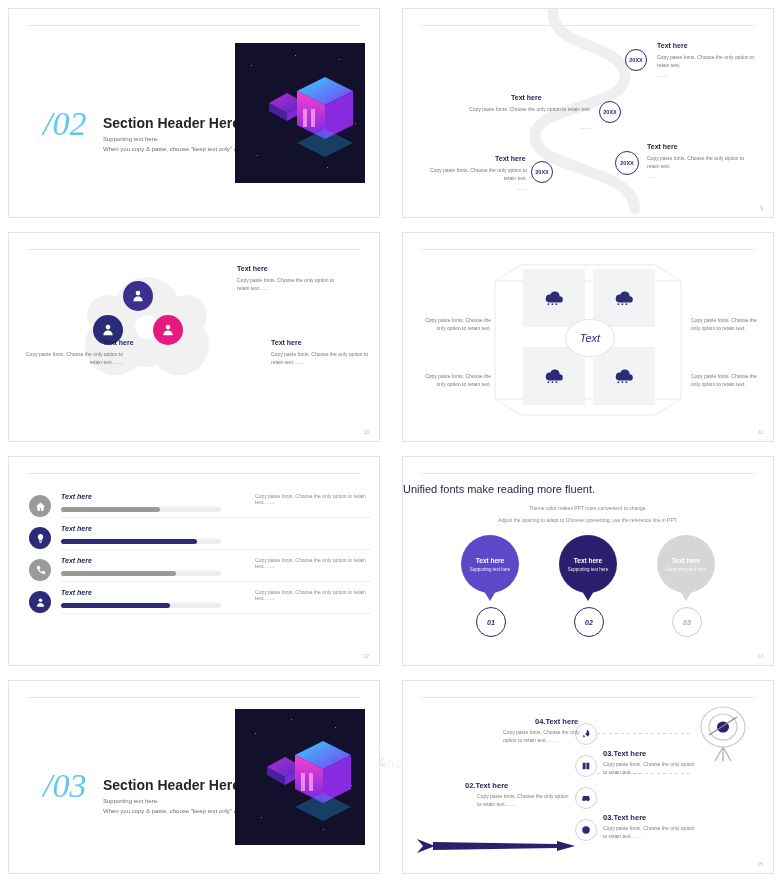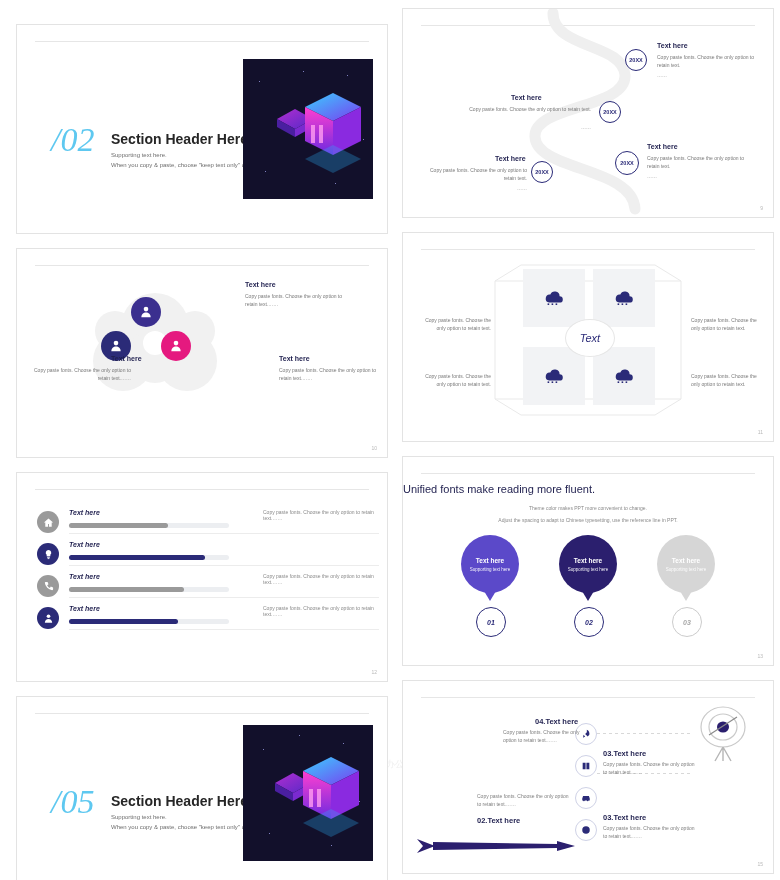--- a/index.html
+++ b/index.html
@@ -1,19 +1,19 @@
 <!DOCTYPE html>
 <html><head>
 <meta charset="utf-8">
 <style>
   html,body{margin:0;padding:0;}
   body{width:780px;height:880px;background:#ffffff;font-family:"Liberation Sans",sans-serif;color:#333;}
   .sheet{position:relative;width:780px;height:880px;overflow:hidden;}
   .slide{position:absolute;background:#fff;border:1px solid #e3e3e3;overflow:hidden;}
-  .col1{left:16px;width:370px;margin-top:16px;}
+  .col1{left:8px;width:370px;}
   .col2{left:402px;width:370px;}
   .r1{top:8px;height:208px;}
   .r2{top:232px;height:208px;}
   .r3{top:456px;height:208px;}
   .r4{top:680px;height:192px;}
 
   .wm{position:absolute;font-size:30px;color:#f0f0f0;font-weight:bold;letter-spacing:2px;pointer-events:none;}
   .wm2{position:absolute;font-size:9px;color:#efefef;pointer-events:none;}
 
   
@@ -322,21 +322,21 @@
       <span class="ps">Supporting text here</span>
     </div>
     <div class="pintail" style="left:277px;top:134px;border-top:10px solid #d6d6d6;"></div>
     <div class="numc" style="left:269px;top:150px;border-color:#cccccc;color:#a8a8a8;">03</div>
 
     <div class="pg">13</div>
   </div>
 
   <div class="slide col1 r4">
     <div class="sh-rule"></div>
-    <div class="sh-num" style="top:86px;">/05</div>
+    <div class="sh-num" style="top:86px;">/03</div>
     <div class="sh-title" style="top:96px;">Section Header Here</div>
     <div class="sh-sub1" style="top:117px;">Supporting text here.</div>
     <div class="sh-sub2" style="top:127px;">When you copy &amp; paste, choose "keep text only" option.</div>
     <div class="cube-box" style="top:28px;height:136px;">
       <div class="star" style="left:20px;top:24px;"></div><div class="star" style="left:100px;top:18px;"></div>
       <div class="star" style="left:56px;top:10px;"></div><div class="star" style="left:116px;top:76px;"></div>
       <div class="star" style="left:26px;top:108px;"></div><div class="star" style="left:88px;top:120px;"></div>
       <svg width="130" height="136" viewBox="0 0 130 136">
         <defs>
           <linearGradient id="h1" x1="0" y1="0" x2="1" y2="1">
@@ -405,21 +405,21 @@
           <circle cx="12" cy="12" r="9"></circle>
         </svg>
     </div>
 
     <div class="s8h" style="left:100px;top:36px;margin-left:32px;">04.Text here</div>
     <div class="s8b" style="left:100px;top:48px;">Copy paste fonts. Choose the only option to retain text.……</div>
 
     <div class="s8h" style="left:200px;top:68px;">03.Text here</div>
     <div class="s8b" style="left:200px;top:80px;width:96px;">Copy paste fonts. Choose the only option to retain text.……</div>
 
-    <div class="s8h" style="left:74px;top:100px;margin-top:35px;">02.Text here</div>
+    <div class="s8h" style="left:62px;top:100px;">02.Text here</div>
     <div class="s8b" style="left:74px;top:112px;width:96px;">Copy paste fonts. Choose the only option to retain text.……</div>
 
     <div class="s8h" style="left:200px;top:132px;">03.Text here</div>
     <div class="s8b" style="left:200px;top:144px;width:96px;">Copy paste fonts. Choose the only option to retain text.……</div>
 
     <div class="pg">15</div>
   </div>
 
 </div>
 

